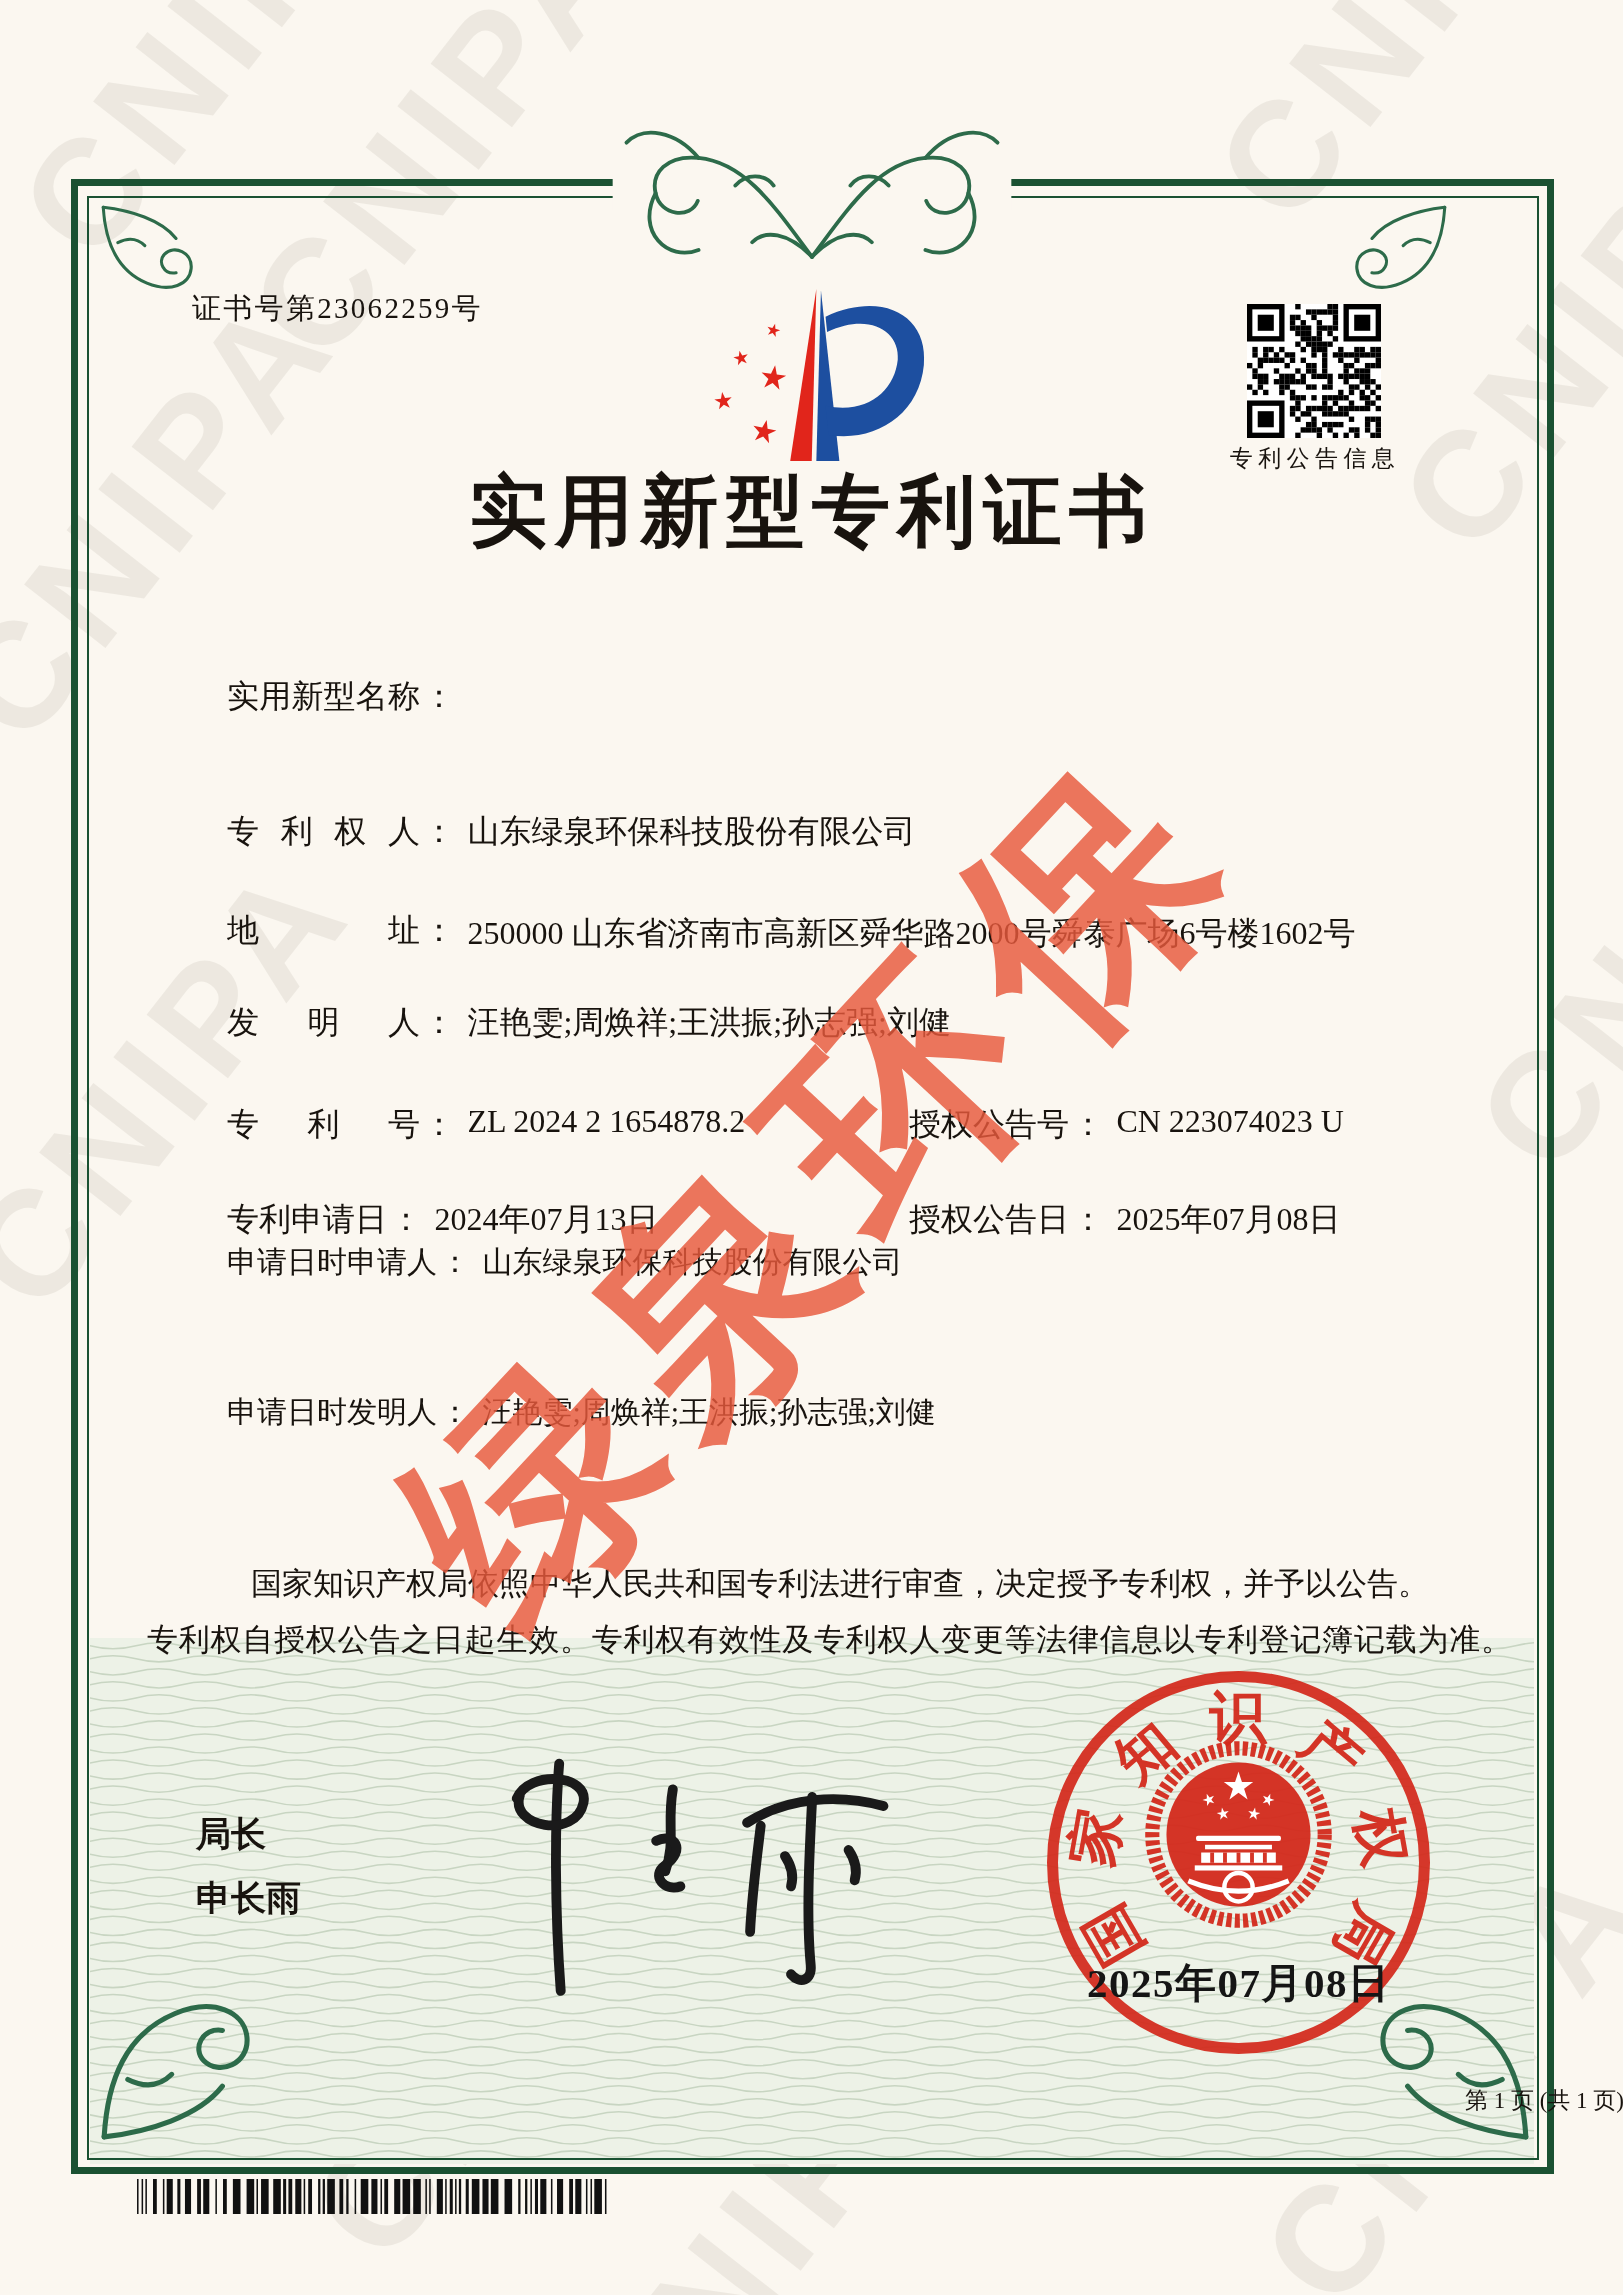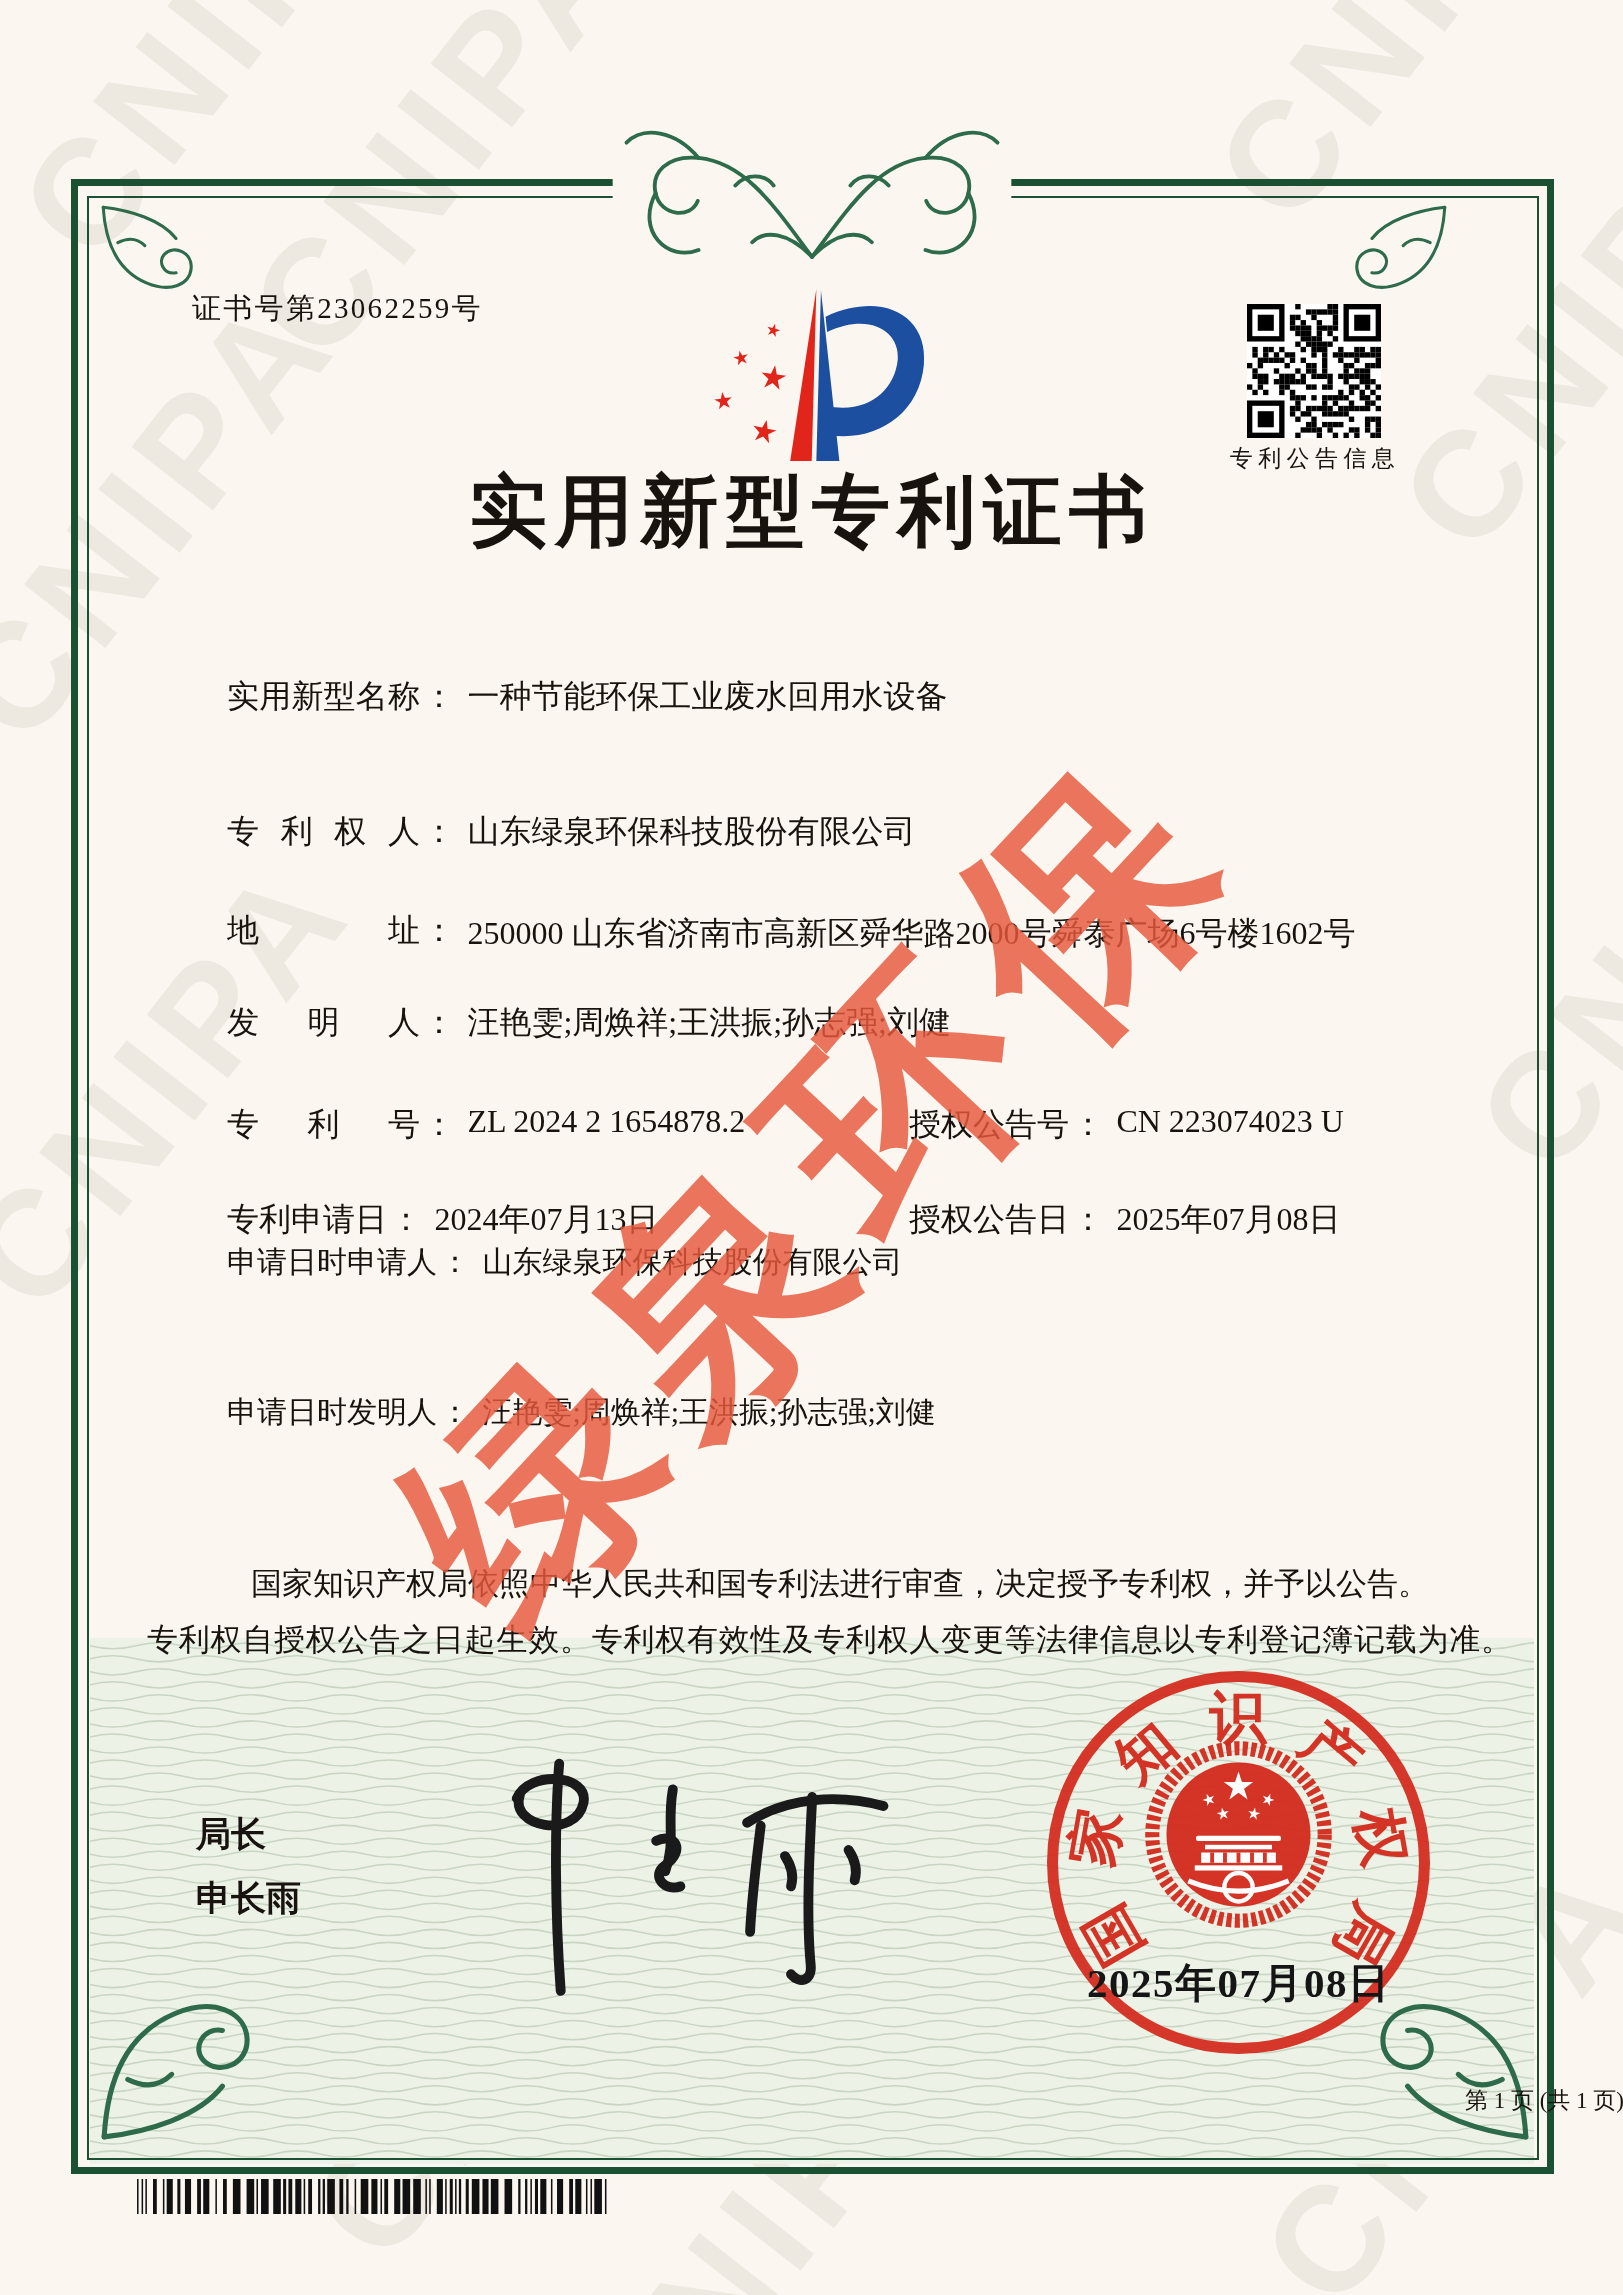--- a/index.html
+++ b/index.html
@@ -398,21 +398,20 @@
         <rect x="7" y="133" width="35" height="35" fill="#fff"></rect>
         <rect x="14" y="140" width="21" height="21" fill="#000"></rect>
       </svg></div>
   <div class="qr-caption">专利公告信息</div>
 
   <div class="title">实用新型专利证书</div>
 
   <div class="row" style="top:675px">
     <span class="lbl spread">实用新型名称</span>
       <span class="colon">：</span>
-    <span class="val">一种节能环保工业废水回用水设备</span>
   </div>
   <div class="row" style="top:810px">
     <span class="lbl spread">专利权人</span>
       <span class="colon">：</span>
     <span class="val">山东绿泉环保科技股份有限公司</span>
   </div>
   <div class="row row-addr" style="top:909px">
     <span class="lbl spread">地址</span>
       <span class="colon">：</span>
     <span class="val">250000 山东省济南市高新区舜华路2000号舜泰广场6号楼1602号</span>

